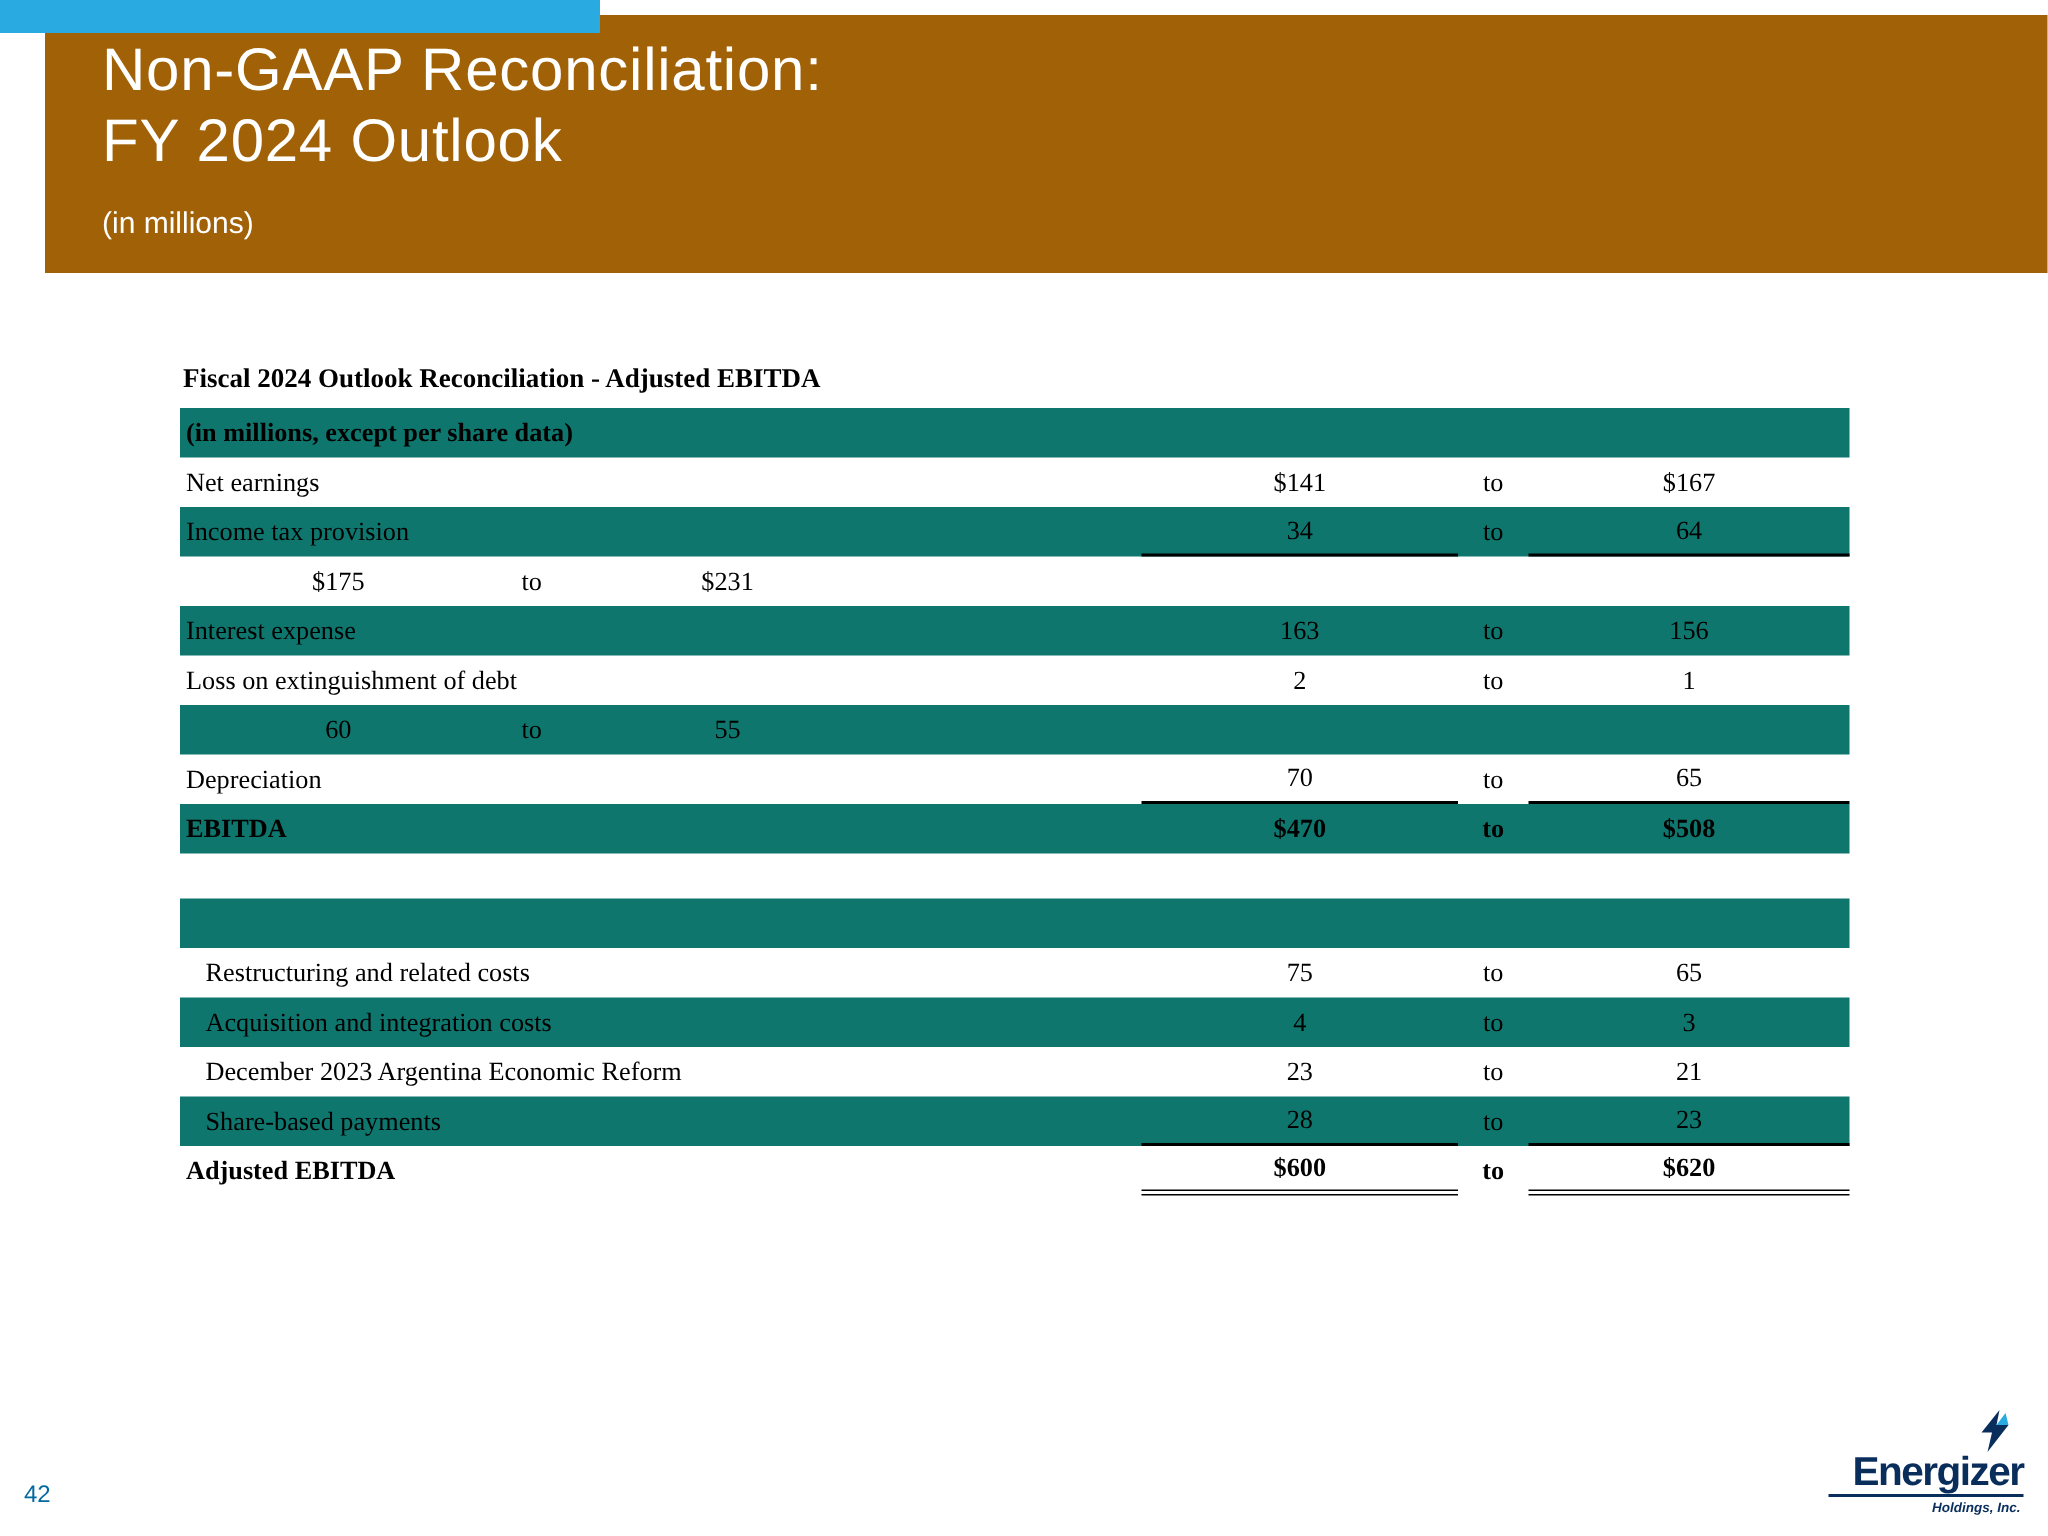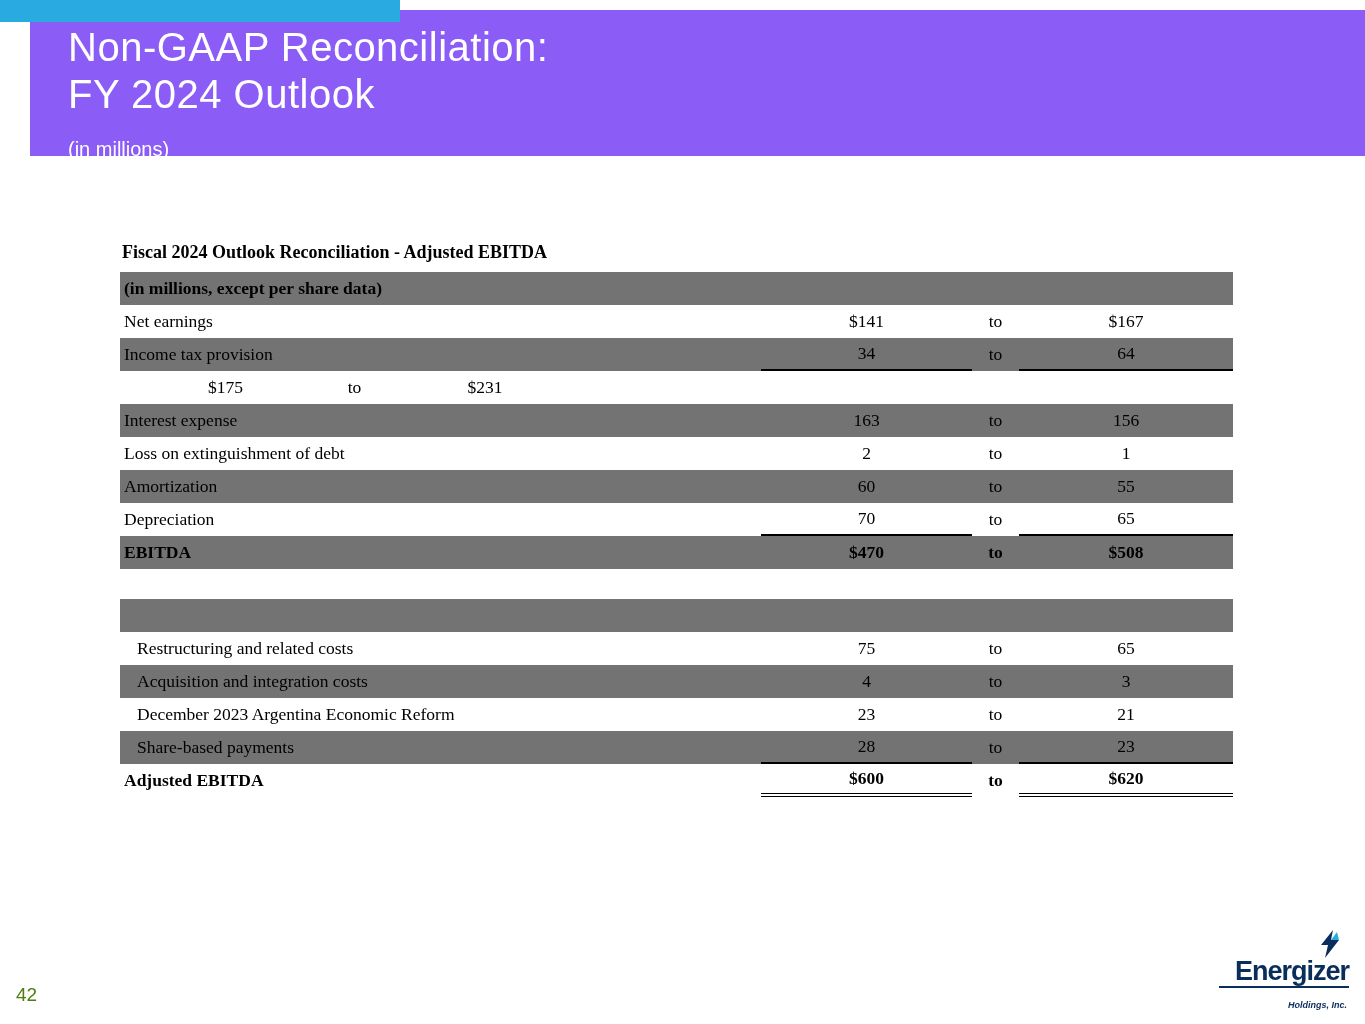--- a/index.html
+++ b/index.html
@@ -5,60 +5,60 @@
   html,body{margin:0;padding:0;}
   body{
     width:1365px;height:1024px;position:relative;background:#ffffff;
     font-family:"Liberation Sans",sans-serif;overflow:hidden;
   }
   
   .cyan-bar{
     position:absolute;left:0;top:0;width:400px;height:22px;background:#29ABE2;z-index:3;
   }
   .header{
-    position:absolute;left:30px;top:10px;right:0;height:146px;background:#8b5cf6;z-index:2;
+    position:absolute;left:30px;top:10px;right:0;height:172px;background:#a16207;z-index:2;
     color:#ffffff;box-sizing:border-box;padding:14px 0 0 38px;
   }
   .title-line{font-size:40px;line-height:47px;font-weight:400;letter-spacing:0.5px;}
   .subtitle{font-size:20px;line-height:24px;margin-top:19px;}
   
   .table-wrap{
     position:absolute;left:120px;top:242px;width:1113px;
     font-family:"Liberation Serif",serif;color:#000;
   }
   .table-title{
     font-weight:bold;font-size:18px;margin-bottom:9px;padding-left:2px;
   }
   .trow{display:flex;align-items:stretch;height:33px;font-size:17.5px;}
-  .trow.shaded{background:#737373;}
+  .trow.shaded{background:#0f766e;}
   .trow.bold{font-weight:bold;}
   .cell{display:flex;align-items:center;box-sizing:border-box;}
   .c-label{flex:1;padding-left:4px;}
   .c-label.indent{padding-left:17px;}
   .c-low{width:211px;justify-content:center;}
   .c-to{width:47px;justify-content:center;}
   .c-high{width:214px;justify-content:center;}
   .u1{border-bottom:2px solid #000;}
   .u2{border-bottom:4px double #000;}
   .section-gap{height:30px;}
   
   .page-number{
-    position:absolute;left:16px;bottom:18px;font-size:19px;color:#4d7c0f;
+    position:absolute;left:16px;bottom:18px;font-size:16px;color:#0369a1;
   }
   .logo{
     position:absolute;right:16px;bottom:14px;width:130px;text-align:right;color:#0A2E5C;
   }
   .logo .bolt{display:block;margin:0 6px 0 auto;}
   .logo .brand{
     font-family:"Liberation Sans",sans-serif;font-weight:bold;
     font-size:27px;line-height:26px;letter-spacing:-1px;
     border-bottom:2px solid #0A2E5C;padding-bottom:2px;
   }
   .logo .holdings{
-    font-style:italic;font-weight:bold;font-size:9px;margin-top:12px;padding-right:2px;
+    font-style:italic;font-weight:bold;font-size:9px;margin-top:2px;padding-right:2px;
   }
 </style>
 </head>
 <body>
 
 <div class="cyan-bar"></div>
 
 <div class="header">
   <div class="title-line">Non-GAAP Reconciliation:</div>
   <div class="title-line">FY 2024 Outlook</div>
@@ -97,21 +97,20 @@
         <div class="cell c-to">to</div>
         <div class="cell c-high">156</div>
       </div>
       <div class="trow">
         <div class="cell c-label">Loss on extinguishment of debt</div>
         <div class="cell c-low">2</div>
         <div class="cell c-to">to</div>
         <div class="cell c-high">1</div>
       </div>
       <div class="trow shaded">
-        <div class="cell c-label">Amortization</div>
         <div class="cell c-low">60</div>
         <div class="cell c-to">to</div>
         <div class="cell c-high">55</div>
       </div>
       <div class="trow">
         <div class="cell c-label">Depreciation</div>
         <div class="cell c-low u1">70</div>
         <div class="cell c-to">to</div>
         <div class="cell c-high u1">65</div>
       </div>

